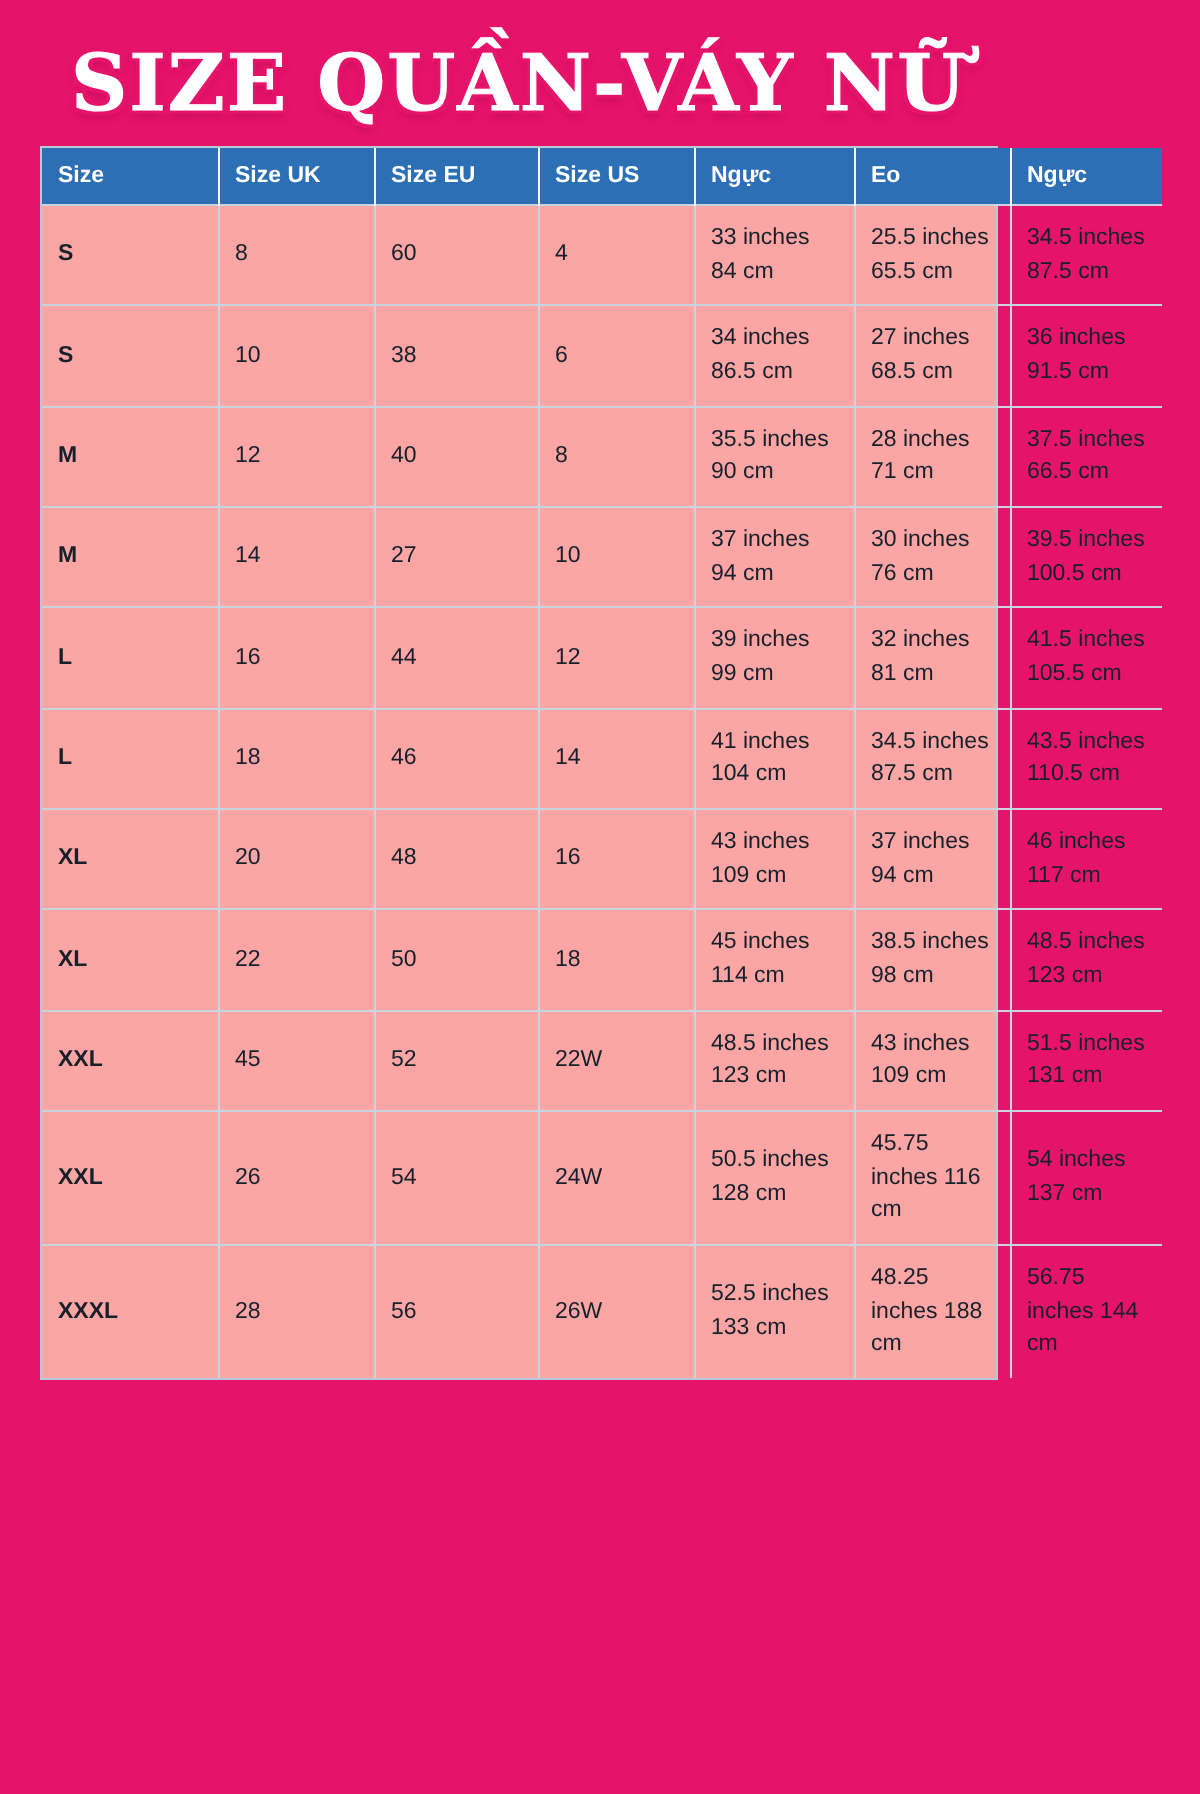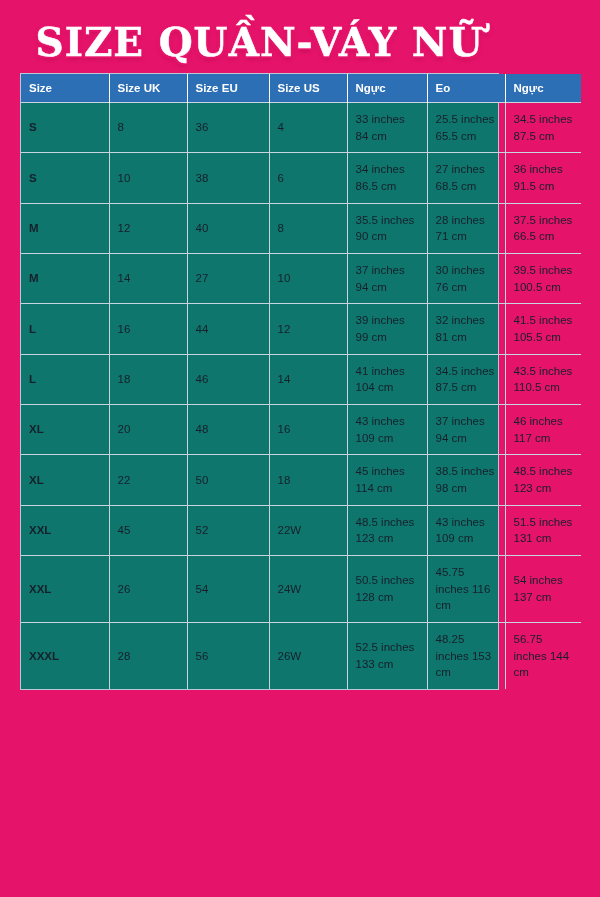--- a/index.html
+++ b/index.html
@@ -33,21 +33,21 @@
       -2px -2px 0 #e6136a,
       2px -2px 0 #e6136a,
       -2px 2px 0 #e6136a,
       2px 2px 0 #e6136a,
       0 3px 5px rgba(120,0,50,0.35);
     line-height: 1.05;
     -webkit-text-stroke: 0.5px #ffffff;
   }
   .table-wrap {
     margin: 0 20px;
-    background: #0f766e;
+    background: #fca5a5;
     border: 1px solid #b9c8d8;
     box-sizing: border-box;
   }
   table.size-table {
     border-collapse: collapse;
     width: 100%;
     table-layout: fixed;
   }
   table.size-table th {
     background: #2d6fb5;
@@ -114,21 +114,21 @@
           <th>Size US</th>
           <th>Ngực</th>
           <th>Eo</th>
           <th>Ngực</th>
         </tr>
       </thead>
       <tbody>
         <tr>
           <td class="size-cell">S</td>
           <td>8</td>
-          <td>36</td>
+          <td>60</td>
           <td>4</td>
           <td class="measure">33 inches 84 cm</td>
           <td class="measure">25.5 inches 65.5 cm</td>
           <td class="measure">34.5 inches 87.5 cm</td>
         </tr>
         <tr>
           <td class="size-cell">S</td>
           <td>10</td>
           <td>38</td>
           <td>6</td>
@@ -207,20 +207,20 @@
           <td class="measure">50.5 inches 128 cm</td>
           <td class="measure">45.75 inches 116 cm</td>
           <td class="measure">54 inches 137 cm</td>
         </tr>
         <tr>
           <td class="size-cell">XXXL</td>
           <td>28</td>
           <td>56</td>
           <td>26W</td>
           <td class="measure">52.5 inches 133 cm</td>
-          <td class="measure">48.25 inches 153 cm</td>
+          <td class="measure">48.25 inches 188 cm</td>
           <td class="measure">56.75 inches 144 cm</td>
         </tr>
       </tbody>
     </table>
   </div>
 
 </div>
 
 </body></html>

